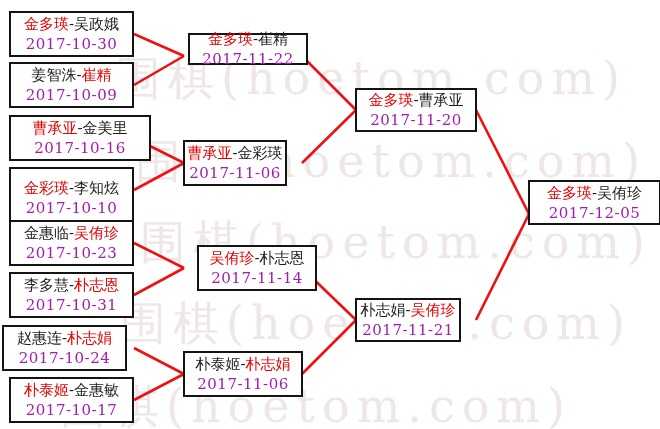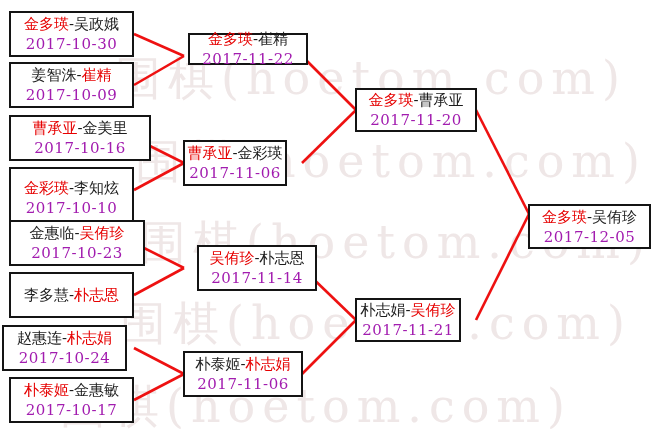--- a/index.html
+++ b/index.html
@@ -59,26 +59,27 @@
     <div class="date">2017-10-09</div>
   </div>
   <div class="box" style="left:9px;top:115px;width:142px;height:46px">
     <div class="names"><span class="winner">曹承亚</span><span class="sep">-</span><span>金美里</span></div>
     <div class="date">2017-10-16</div>
   </div>
   <div class="box" style="left:9px;top:167px;width:125px;height:62px">
     <div class="names"><span class="winner">金彩瑛</span><span class="sep">-</span><span>李知炫</span></div>
     <div class="date">2017-10-10</div>
   </div>
-  <div class="box" style="left:9px;top:220px;width:136px;height:46px">
+  <div class="box" style="left:9px;top:220px;width:125px;height:46px">
     <div class="names"><span>金惠临</span><span class="sep">-</span><span class="winner">吴侑珍</span></div>
     <div class="date">2017-10-23</div>
   </div>
   <div class="box" style="left:9px;top:272px;width:125px;height:46px">
     <div class="names"><span>李多慧</span><span class="sep">-</span><span class="winner">朴志恩</span></div>
+    <div class="date">2017-10-31</div>
   </div>
   <div class="box" style="left:2px;top:325px;width:125px;height:46px">
     <div class="names"><span>赵惠连</span><span class="sep">-</span><span class="winner">朴志娟</span></div>
     <div class="date">2017-10-24</div>
   </div>
   <div class="box" style="left:9px;top:377px;width:125px;height:46px">
     <div class="names"><span class="winner">朴泰姬</span><span class="sep">-</span><span>金惠敏</span></div>
     <div class="date">2017-10-17</div>
   </div>
 
@@ -101,18 +102,18 @@
 
   <div class="box" style="left:355px;top:88px;width:122px;height:44px">
     <div class="names"><span class="winner">金多瑛</span><span class="sep">-</span><span>曹承亚</span></div>
     <div class="date">2017-11-20</div>
   </div>
   <div class="box" style="left:355px;top:298px;width:106px;height:44px">
     <div class="names"><span>朴志娟</span><span class="sep">-</span><span class="winner">吴侑珍</span></div>
     <div class="date">2017-11-21</div>
   </div>
 
-  <div class="box" style="left:528px;top:204px;width:123px;height:45px">
+  <div class="box" style="left:528px;top:180px;width:133px;height:45px">
     <div class="names"><span class="winner">金多瑛</span><span class="sep">-</span><span>吴侑珍</span></div>
     <div class="date">2017-12-05</div>
   </div>
 
 </div>
 
 </body></html>

